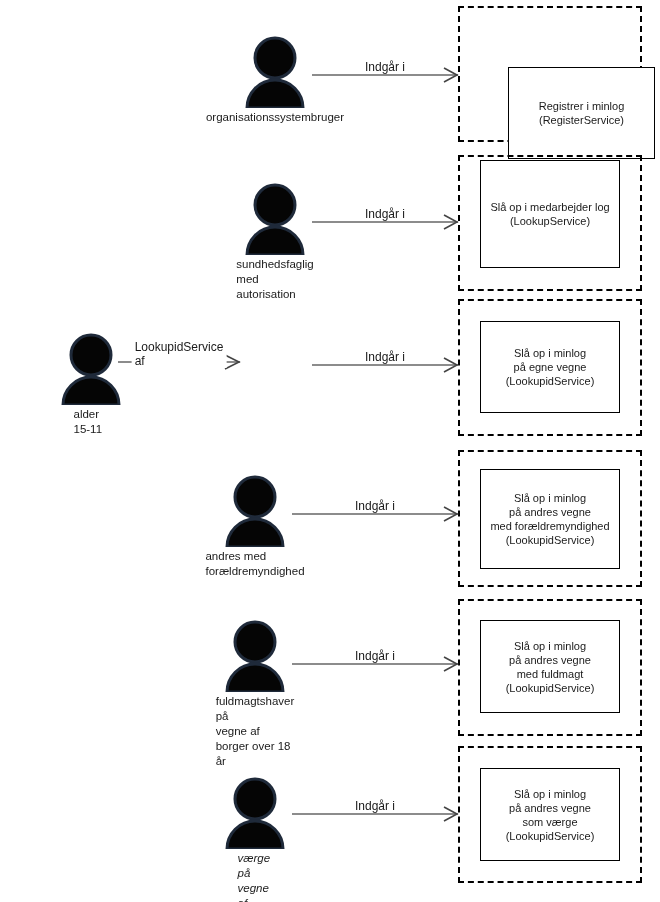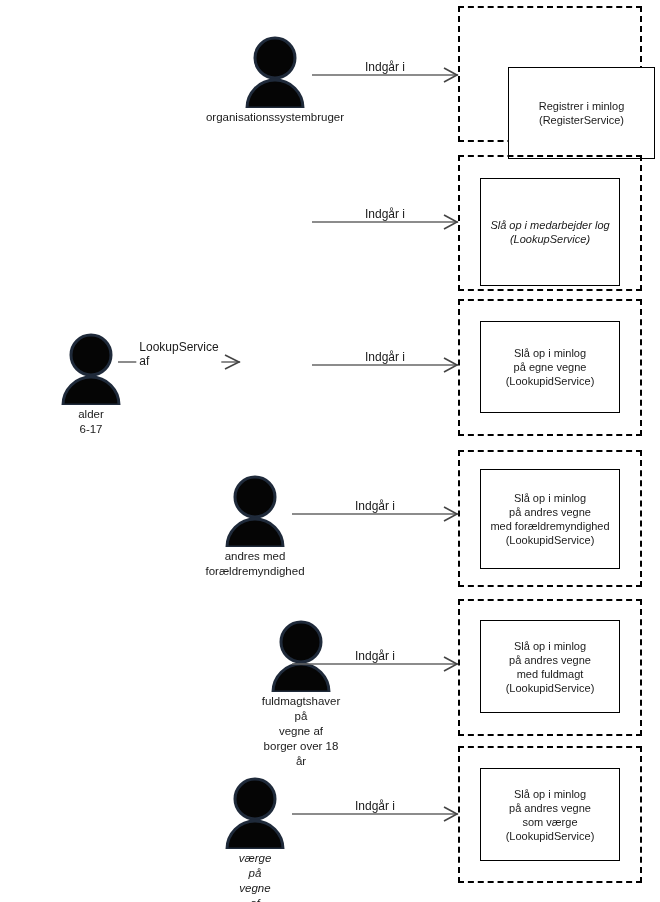--- a/index.html
+++ b/index.html
@@ -69,21 +69,21 @@
   }
   .actor svg {
     display: block;
   }
   .actor-label {
     position: absolute;
     top: 74px;
     left: 50%;
     transform: translateX(-50%);
     white-space: pre-line;
-    text-align: center;
+    text-align: left;
     font-size: 11.5px;
     line-height: 15px;
     color: #1a1a1a;
   }
 
   
   .connector {
     position: absolute;
     height: 26px;
   }
@@ -133,25 +133,32 @@
         <polyline points="132,6 145,13 132,20" fill="none" stroke="#444444" stroke-width="1.6"></polyline>
       </svg>
       <span class="conn-label">Indgår i</span>
     </div>
   </div>
 
   <div class="row" style="top:148px;height:145px;">
 
     <div class="boundary" style="top:7px;height:136px;"></div>
 
-    <div class="usecase" style="left:480px;top:30px;width:140px;height:108px;font-style:italic;">
+    <div class="usecase" style="left:480px;top:12px;width:140px;height:108px;">
       <span class="uc-text">Slå op i medarbejder log
 (LookupService)</span>
     </div>
 
+    <div class="actor" style="left:240px;top:35px;">
+      <svg width="70" height="72" viewBox="0 0 70 72" aria-hidden="true">
+        <circle cx="35" cy="22" r="20" fill="#050505" stroke="#1f2a3a" stroke-width="3"></circle>
+        <path d="M7 72 A28 28 0 0 1 63 72 Z" fill="#050505" stroke="#1f2a3a" stroke-width="3"></path>
+      </svg>
+      <span class="actor-label">sundhedsfaglig med autorisation</span>
+    </div>
 
     <div class="connector" style="left:312px;top:61px;width:146px;">
       <svg width="146" height="26" viewBox="0 0 146 26">
         <line x1="0" y1="13" x2="146" y2="13" stroke="#666666" stroke-width="1.6"></line>
         <polyline points="132,6 145,13 132,20" fill="none" stroke="#444444" stroke-width="1.6"></polyline>
       </svg>
       <span class="conn-label">Indgår i</span>
     </div>
   </div>
 
@@ -163,29 +170,29 @@
       <span class="uc-text">Slå op i minlog
 på egne vegne
 (LookupidService)</span>
     </div>
 
     <div class="actor" style="left:56px;top:40px;">
       <svg width="70" height="72" viewBox="0 0 70 72" aria-hidden="true">
         <circle cx="35" cy="22" r="20" fill="#050505" stroke="#1f2a3a" stroke-width="3"></circle>
         <path d="M7 72 A28 28 0 0 1 63 72 Z" fill="#050505" stroke="#1f2a3a" stroke-width="3"></path>
       </svg>
-      <span class="actor-label">alder 6-17</span>
+      <span class="actor-label">alder 15-11</span>
     </div>
 
     <div class="connector" style="left:118px;top:56px;width:122px;">
       <svg width="122" height="26" viewBox="0 0 122 26">
         <line x1="0" y1="13" x2="122" y2="13" stroke="#666666" stroke-width="1.6"></line>
         <polyline points="107,6 121,13 107,20" fill="none" stroke="#444444" stroke-width="1.6"></polyline>
       </svg>
-      <span class="conn-label two-line">LookupService
+      <span class="conn-label two-line">LookupidService
 af</span>
     </div>
 
 
     <div class="connector" style="left:312px;top:59px;width:146px;">
       <svg width="146" height="26" viewBox="0 0 146 26">
         <line x1="0" y1="13" x2="146" y2="13" stroke="#666666" stroke-width="1.6"></line>
         <polyline points="132,6 145,13 132,20" fill="none" stroke="#444444" stroke-width="1.6"></polyline>
       </svg>
       <span class="conn-label">Indgår i</span>
@@ -224,21 +231,21 @@
 
     <div class="boundary" style="top:6px;height:137px;"></div>
 
     <div class="usecase" style="left:480px;top:27px;width:140px;height:93px;">
       <span class="uc-text">Slå op i minlog
 på andres vegne
 med fuldmagt
 (LookupidService)</span>
     </div>
 
-    <div class="actor" style="left:220px;top:27px;margin-left:46px;">
+    <div class="actor" style="left:220px;top:27px;">
       <svg width="70" height="72" viewBox="0 0 70 72" aria-hidden="true">
         <circle cx="35" cy="22" r="20" fill="#050505" stroke="#1f2a3a" stroke-width="3"></circle>
         <path d="M7 72 A28 28 0 0 1 63 72 Z" fill="#050505" stroke="#1f2a3a" stroke-width="3"></path>
       </svg>
       <span class="actor-label">fuldmagtshaver på
 vegne af borger over 18 år</span>
     </div>
 
     <div class="connector" style="left:292px;top:58px;width:166px;">
       <svg width="166" height="26" viewBox="0 0 166 26">

